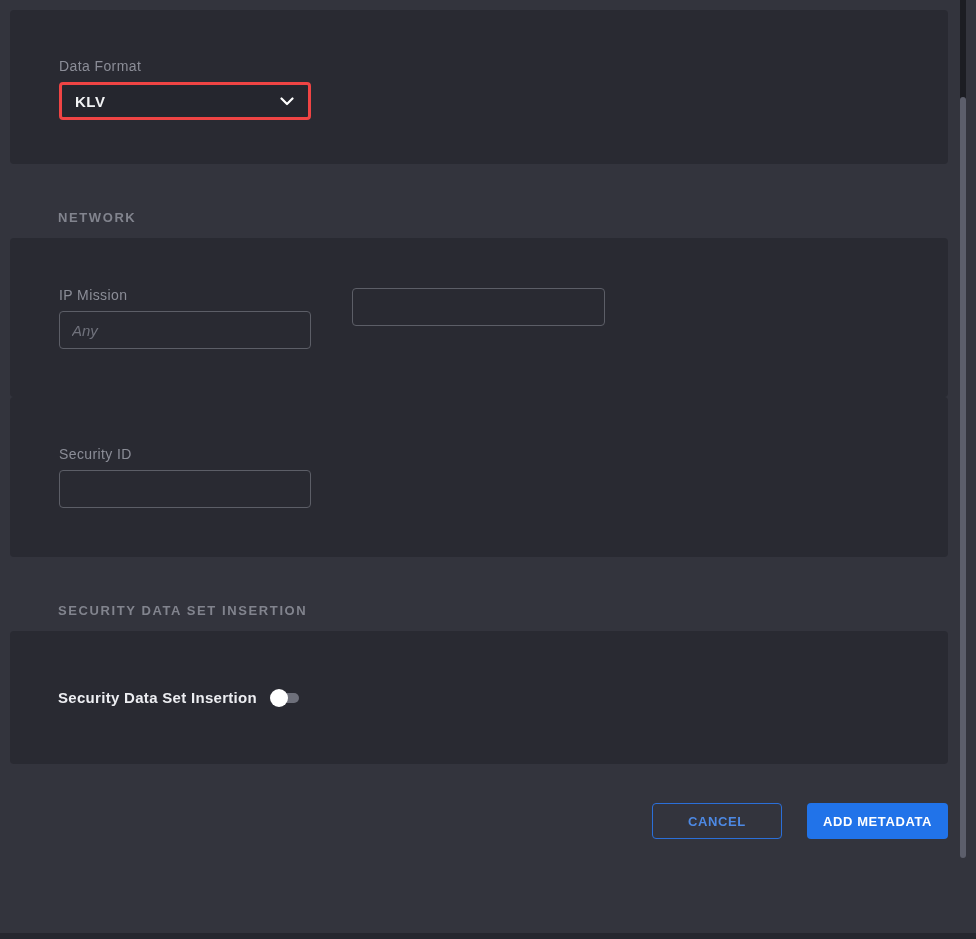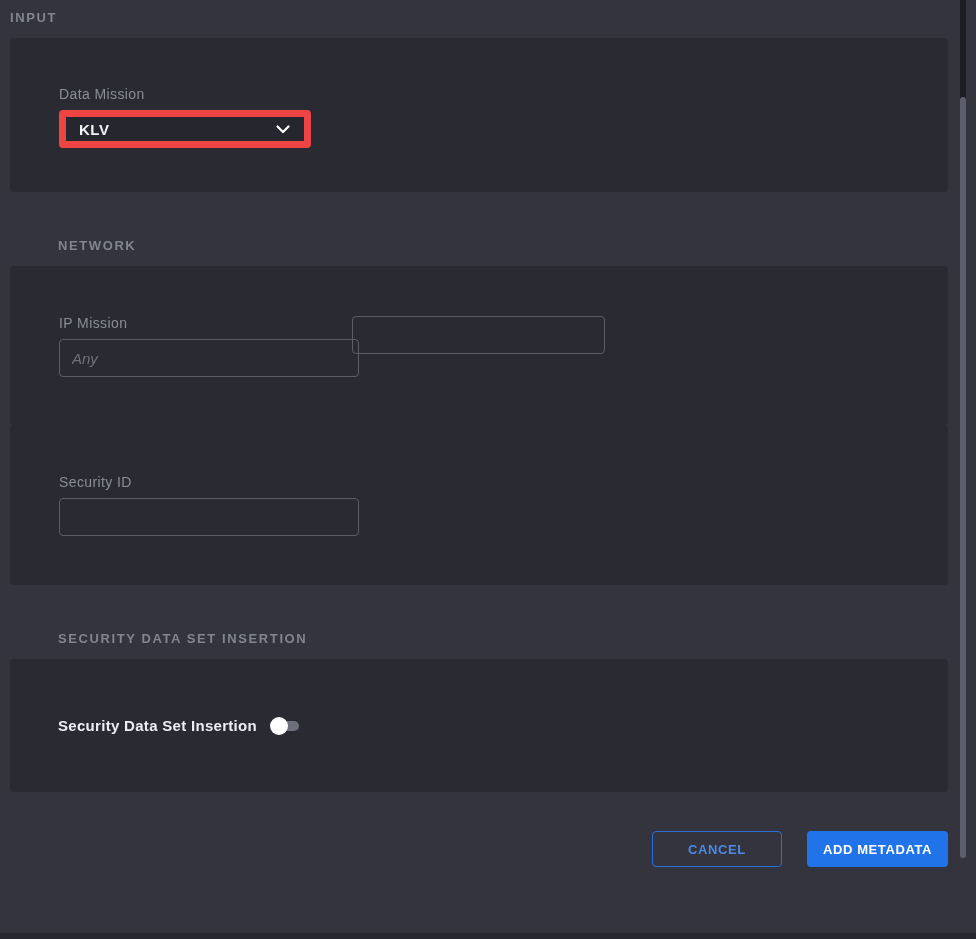--- a/index.html
+++ b/index.html
@@ -47,38 +47,38 @@
     font-size: 15px;
     line-height: 10px;
     vertical-align: super;
     margin-left: 1px;
   }
 
   .select-box {
     width: 252px;
     height: 38px;
     background: #25262e;
-    border: 7px solid #ef4444;
+    border: 3px solid #ef4444;
     border-radius: 4px;
     display: flex;
     align-items: center;
     justify-content: space-between;
     padding: 0 14px 0 13px;
     cursor: pointer;
   }
   .select-value {
     font-size: 15px;
     font-weight: 700;
     color: #f2f3f5;
     letter-spacing: 0.5px;
   }
   .chevron { display: flex; align-items: center; }
 
   .text-input {
-    width: 300px;
+    width: 252px;
     height: 38px;
     background: transparent;
     border: 1px solid #5c5e67;
     border-radius: 4px;
     padding: 0 12px;
     font-family: "Liberation Sans", sans-serif;
     font-size: 15px;
     color: #e8e9ee;
     outline: none;
   }
@@ -167,23 +167,22 @@
     left: 0; bottom: 0;
     width: 100%; height: 6px;
     background: #26272f;
   }
 </style>
 </head>
 <body>
 
 <div class="content">
 
-  <div class="section-header">INPUT</div>
   <div class="panel panel-1">
-    <label class="field-label">Data Mission</label>
+    <label class="field-label">Data Format</label>
     <div class="select-box">
       <span class="select-value">KLV</span>
       <span class="chevron">
         <svg width="14" height="9" viewBox="0 0 14 9">
           <polyline points="1.5,1.5 7,7 12.5,1.5" fill="none" stroke="#ffffff" stroke-width="2.2" stroke-linecap="round" stroke-linejoin="round"></polyline>
         </svg>
       </span>
     </div>
   </div>
 

